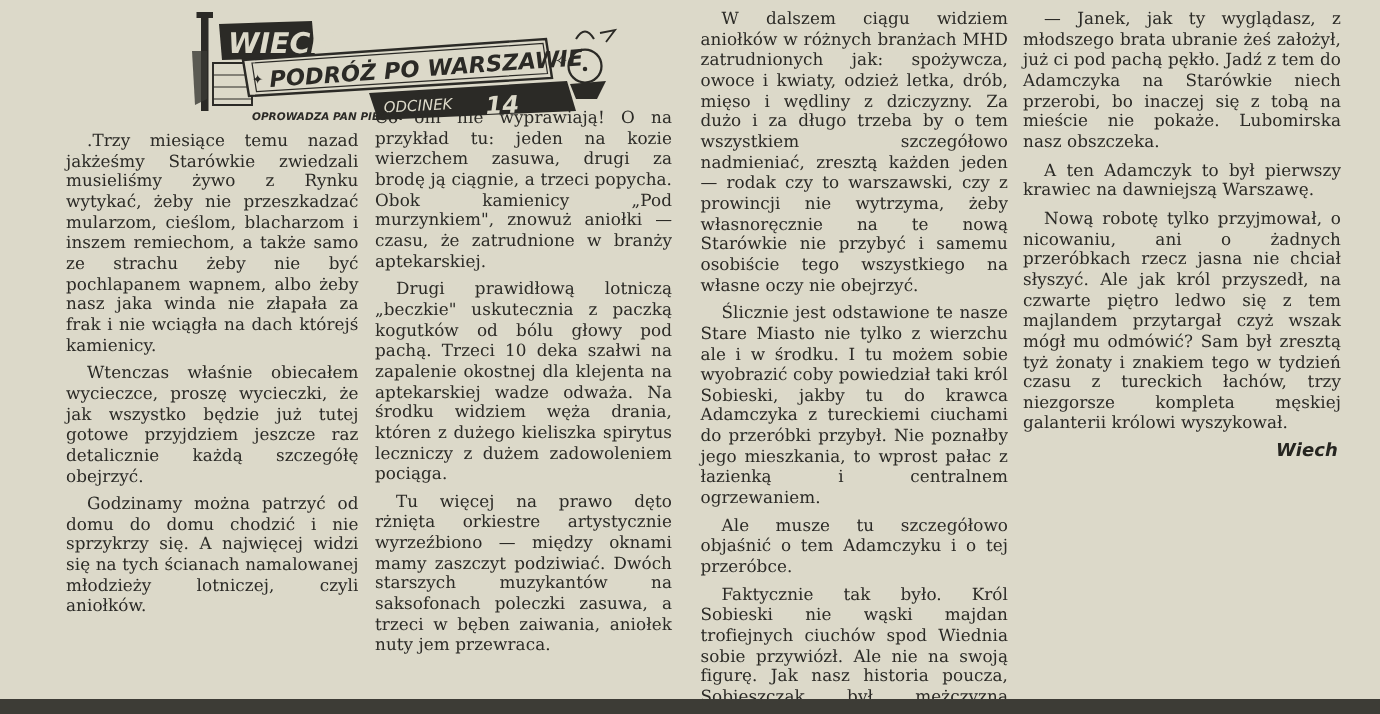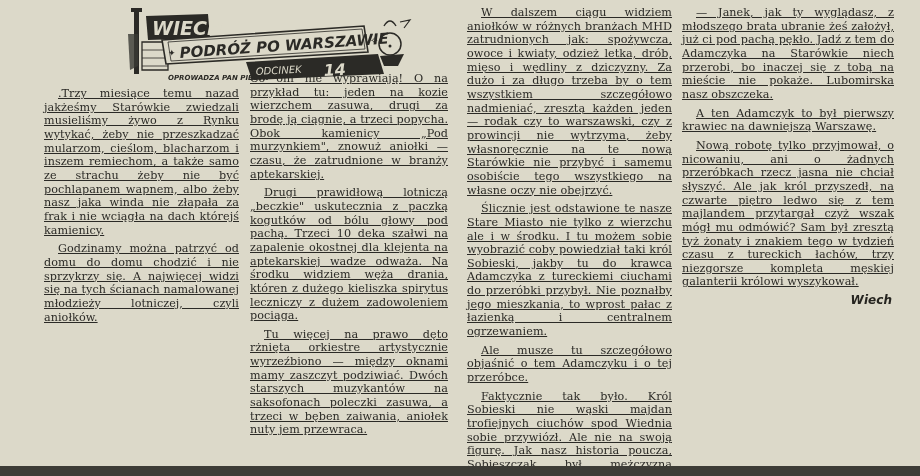--- a/index.html
+++ b/index.html
@@ -21,21 +21,21 @@
     .header-art {
       position: absolute; left: 128px; top: 4px; width: 300px; height: 78px;
     }
     .col {
       position: absolute;
       font-size: 11.2px;
       line-height: 13.65px;
       text-align: justify;
       letter-spacing: 0.05px;
     }
-    .col p { margin: 0 0 5px 0; text-indent: 14px; text-decoration: underline; }
+    .col p { margin: 0 0 5px 0; text-indent: 14px; }
     #col1 { left: 44px; top: 87px; width: 195px; }
     #col2 { left: 250px; top: 72px; width: 198px; }
     #col3 { left: 467px; top: 6px; width: 205px; }
     #col4 { left: 682px; top: 6px; width: 212px; }
     .signature {
       text-align: right; font-family: "DejaVu Sans", sans-serif;
       font-weight: bold; font-style: italic; font-size: 12px;
       margin-top: 4px; padding-right: 2px; color: #262520;
     }
   </style>
@@ -79,20 +79,21 @@
       <path d="M118 58 L250 50 L256 70 L124 76 Z" fill="#2b2a26"></path>
       <text x="128" y="71" font-family="DejaVu Sans, sans-serif" font-style="italic" font-size="10" fill="#dcd9c9" transform="rotate(-3 128 71)">ODCINEK</text>
       <text x="196" y="72" font-family="DejaVu Sans, sans-serif" font-weight="bold" font-style="italic" font-size="16" fill="#dcd9c9" transform="rotate(-3 196 72)">14</text>
     </g>
 
     <text x="40" y="76" font-family="DejaVu Sans, sans-serif" font-weight="bold" font-style="italic" font-size="7" fill="#2b2a26">OPROWADZA PAN PIECYK</text>
   </svg>
 
   <div class="col" id="col1">
     <p>.Trzy miesiące temu nazad jakżeśmy Starówkie zwiedzali musieliśmy żywo z Rynku wytykać, żeby nie przeszkadzać mularzom, cieślom, blacharzom i inszem remiechom, a także samo ze strachu żeby nie być pochlapanem wapnem, albo żeby nasz jaka winda nie złapała za frak i nie wciągła na dach którejś kamienicy.</p>
+    <p>Wtenczas właśnie obiecałem wycieczce, proszę wycieczki, że jak wszystko będzie już tutej gotowe przyjdziem jeszcze raz detalicznie każdą szczegółę obejrzyć.</p>
     <p>Godzinamy można patrzyć od domu do domu chodzić i nie sprzykrzy się. A najwięcej widzi się na tych ścianach namalowanej młodzieży lotniczej, czyli aniołków.</p>
   </div>
 
   <div class="col" id="col2">
     <p style="text-indent:0">Co oni nie wyprawiają! O na przykład tu: jeden na kozie wierzchem zasuwa, drugi za brodę ją ciągnie, a trzeci popycha. Obok kamienicy „Pod murzynkiem", znowuż aniołki — czasu, że zatrudnione w branży aptekarskiej.</p>
     <p>Drugi prawidłową lotniczą „beczkie" uskutecznia z paczką kogutków od bólu głowy pod pachą. Trzeci 10 deka szałwi na zapalenie okostnej dla klejenta na aptekarskiej wadze odważa. Na środku widziem węża drania, któren z dużego kieliszka spirytus leczniczy z dużem zadowoleniem pociąga.</p>
     <p>Tu więcej na prawo dęto rżnięta orkiestre artystycznie wyrzeźbiono — między oknami mamy zaszczyt podziwiać. Dwóch starszych muzykantów na saksofonach poleczki zasuwa, a trzeci w bęben zaiwania, aniołek nuty jem przewraca.</p>
   </div>
 
   <div class="col" id="col3">

